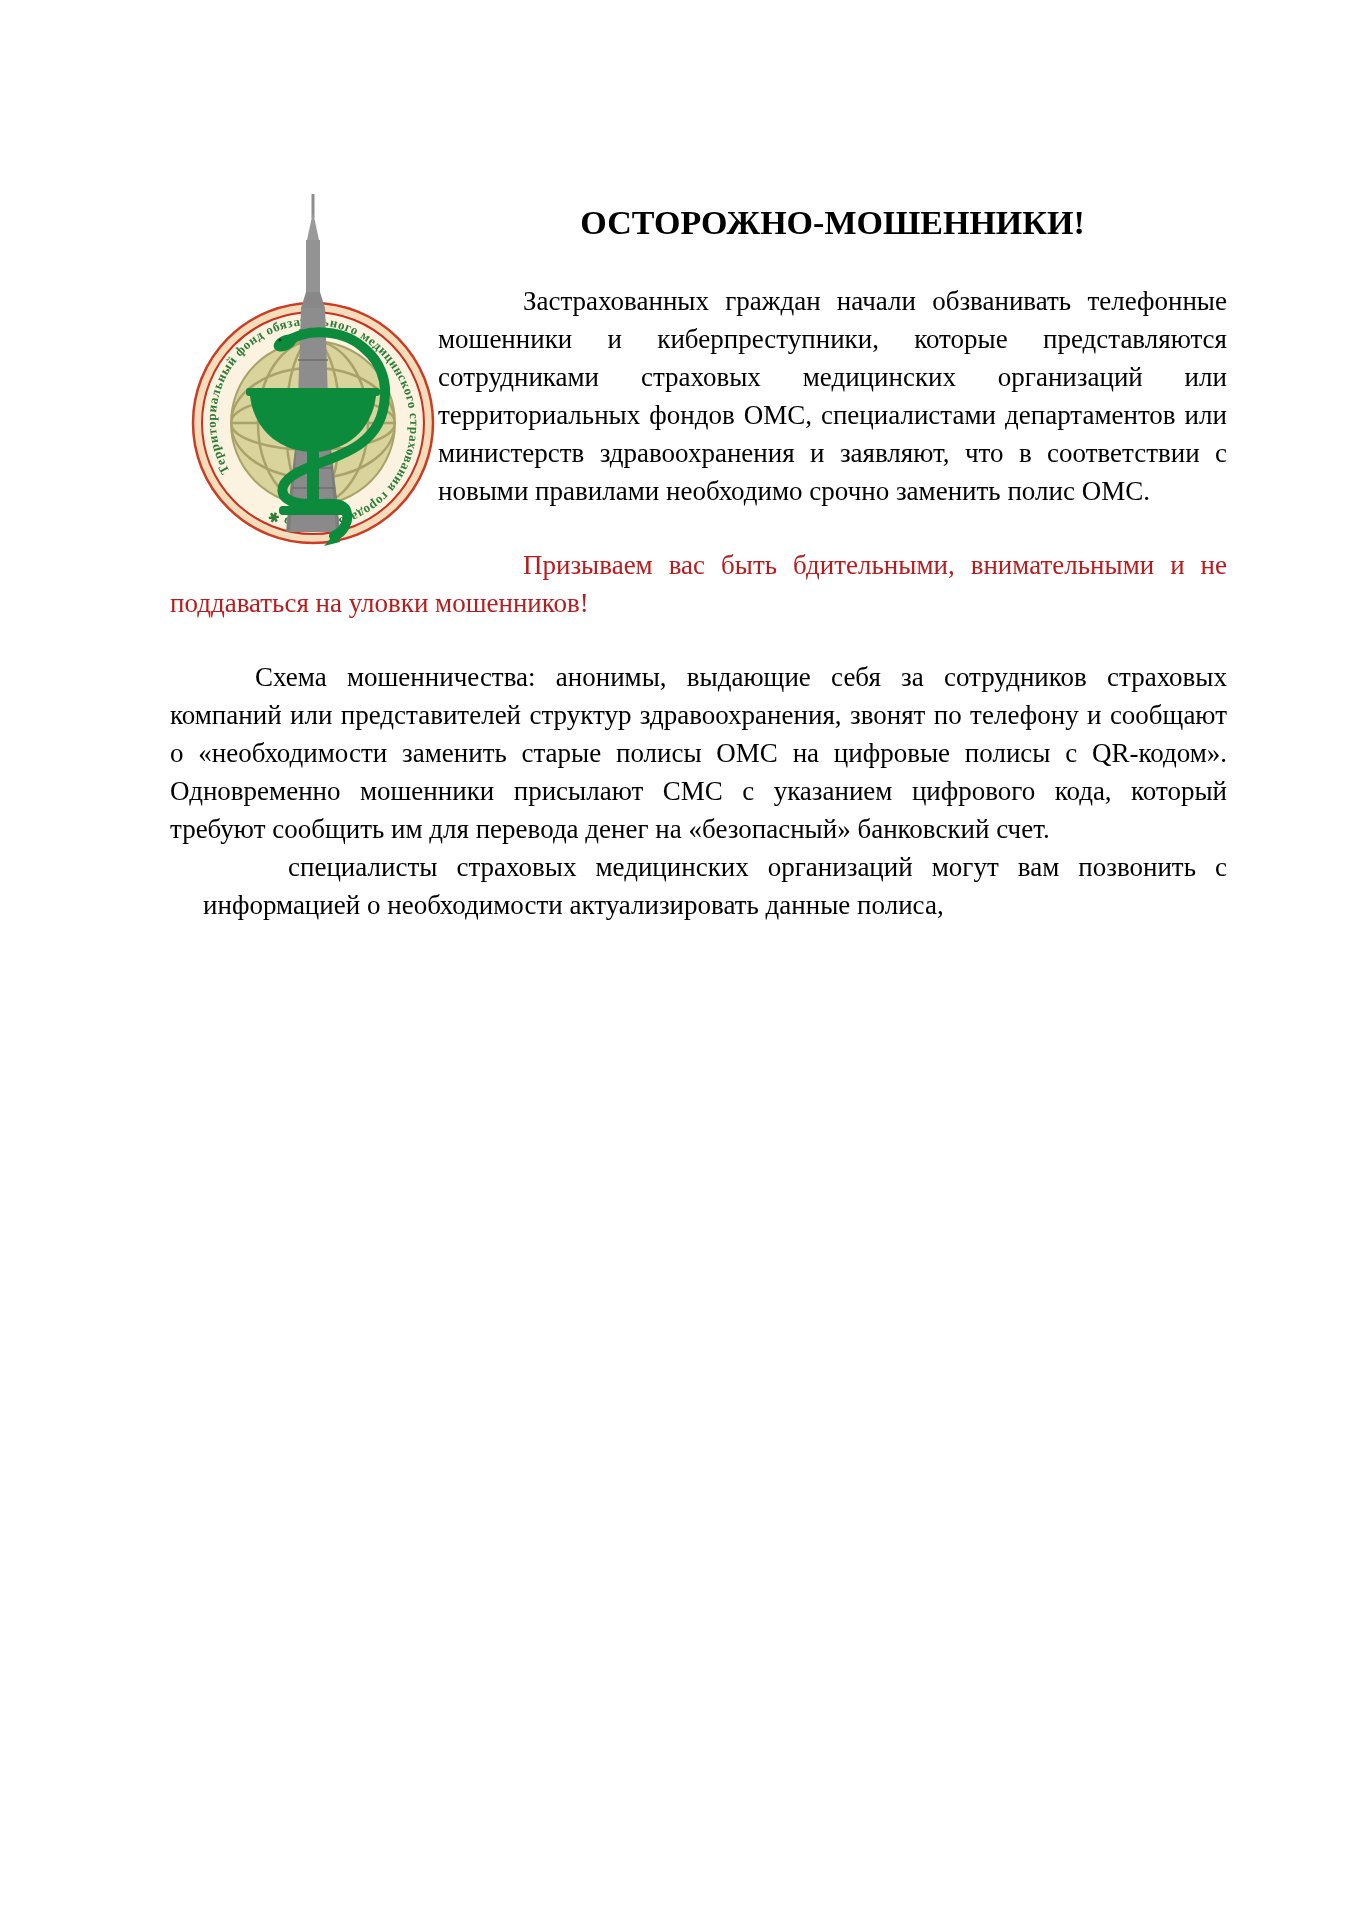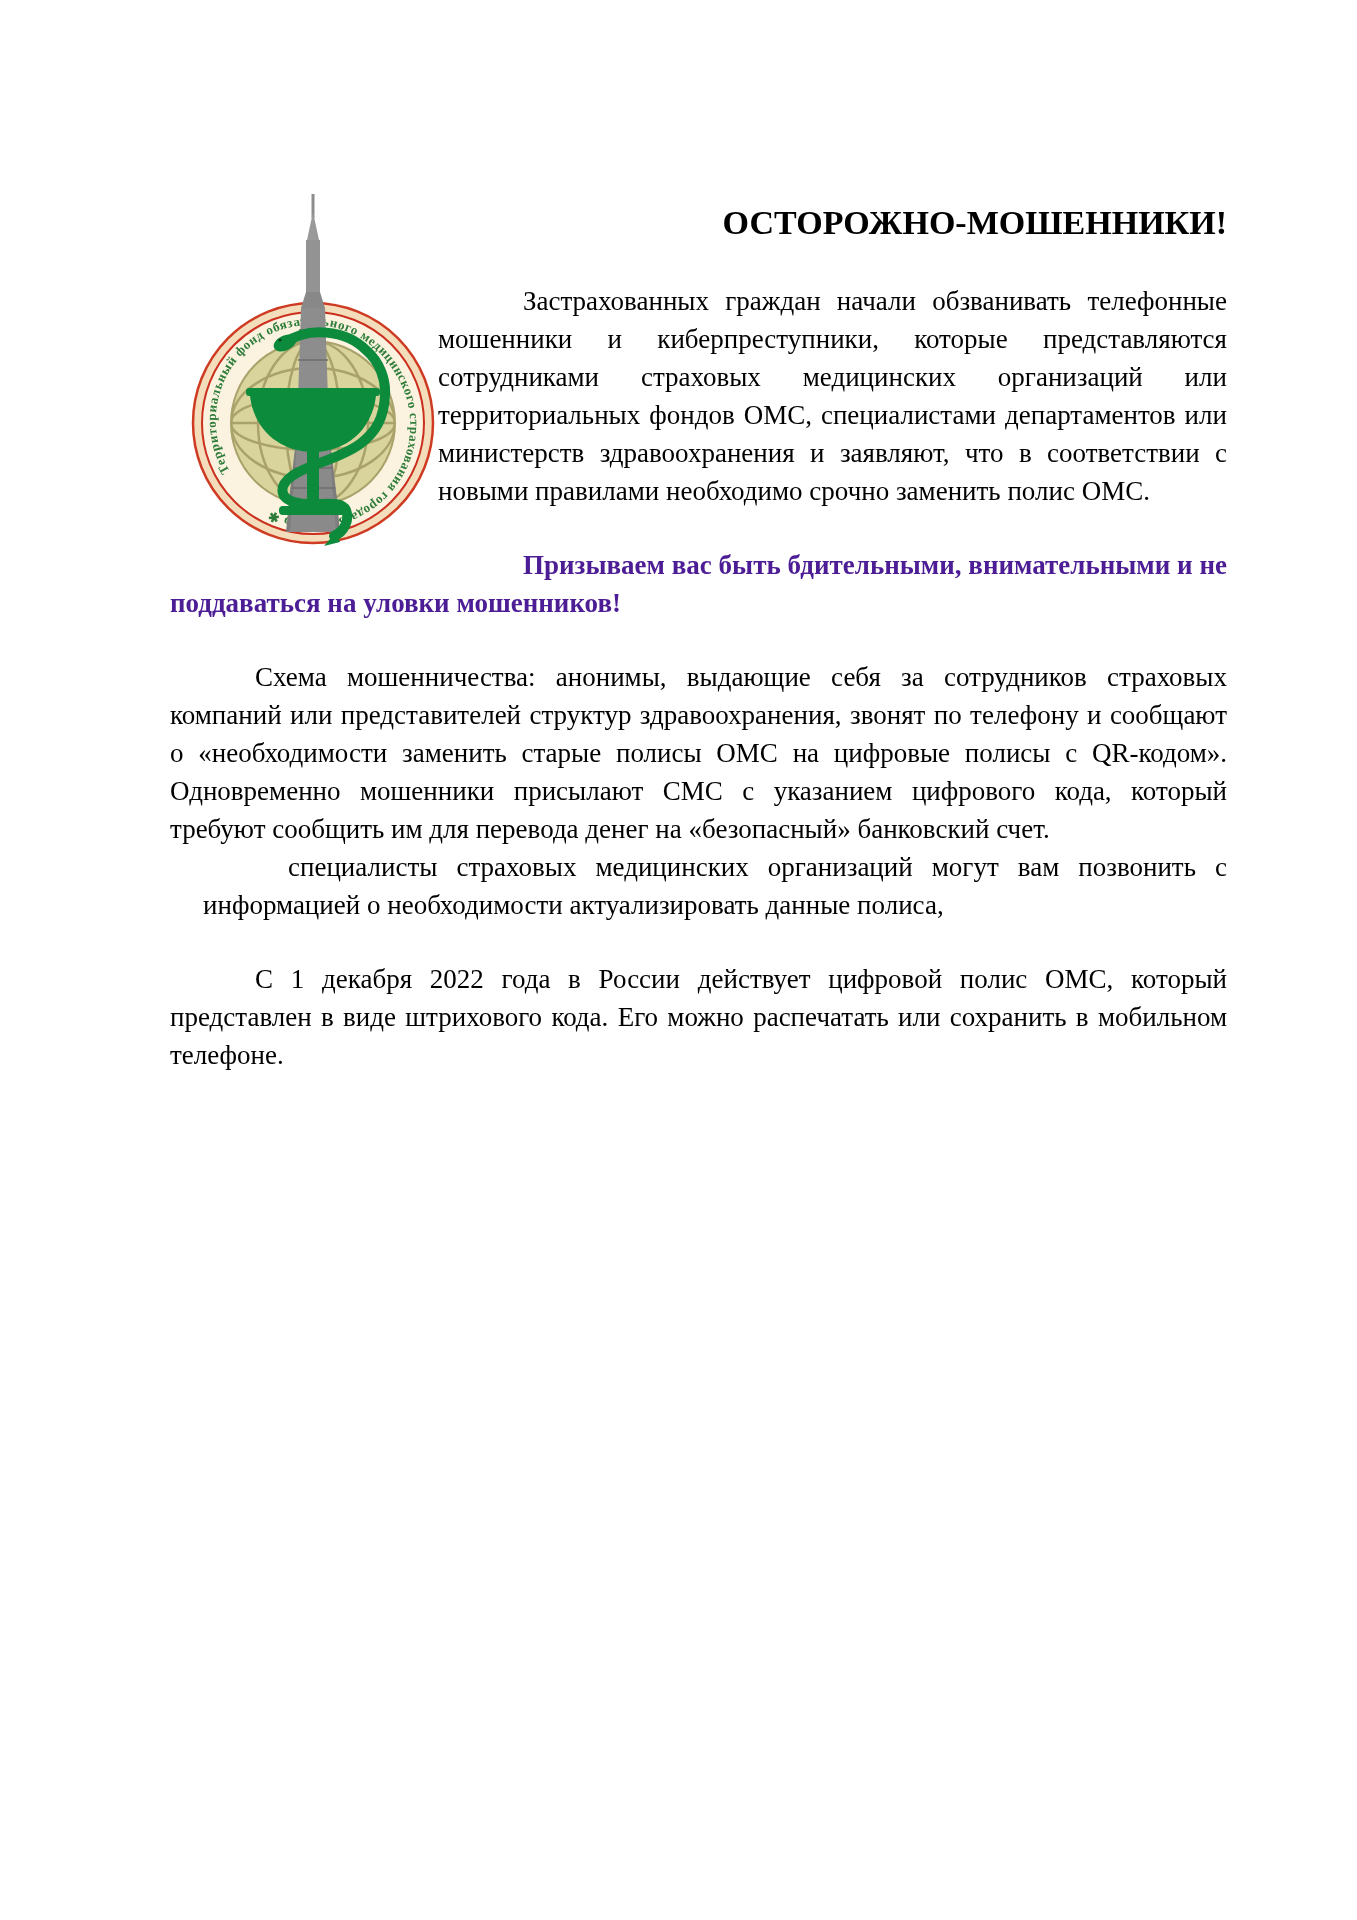--- a/index.html
+++ b/index.html
@@ -18,31 +18,31 @@
     padding-top: 30px;
     box-sizing: border-box;
   }
   .logo-float svg { display: block; margin-left: 18px; }
   .doc-title {
     margin: 50px 0 0 0;
     padding-left: 50px;
     font-size: 34px;
     line-height: 46px;
     font-weight: bold;
-    text-align: right;
+    text-align: center;
   }
   p.para {
     margin: 36px 0 0 0;
     font-size: 27px;
     line-height: 38px;
     text-align: justify;
     text-indent: 85px;
   }
   p.para.no-gap { margin-top: 0; margin-left: 33px; }
-  .red { color: #4c1d95; font-weight: bold; }
+  .red { color: #b91c1c; font-weight: normal; }
   .remember { font-weight: bold; font-style: italic; text-align: left; }
   .ring-text {
     font-family: "Liberation Serif", "DejaVu Serif", serif;
     font-size: 13px;
     font-weight: bold;
     letter-spacing: 0.6px;
     fill: #2F7C3A;
   }
 </style>
 </head>
@@ -124,16 +124,15 @@
 
     <p class="para red">Призываем вас быть бдительными, внимательными и не поддаваться на уловки мошенников!</p>
 
     <p class="para">Схема мошенничества: анонимы, выдающие себя за сотрудников страховых компаний или представителей структур здравоохранения, звонят по телефону и сообщают о «необходимости заменить старые полисы ОМС на цифровые полисы с QR-кодом». Одновременно мошенники присылают СМС с указанием цифрового кода, который требуют сообщить им для перевода денег на «безопасный» банковский счет.</p>
 
 
 
     <p class="para no-gap">специалисты страховых медицинских организаций могут вам позвонить с информацией о необходимости актуализировать данные полиса,</p>
 
 
-    <p class="para">С 1 декабря 2022 года в России действует цифровой полис ОМС, который представлен в виде штрихового кода. Его можно распечатать или сохранить в мобильном телефоне.</p>
 
   </div>
 </div>
 
 </body></html>

